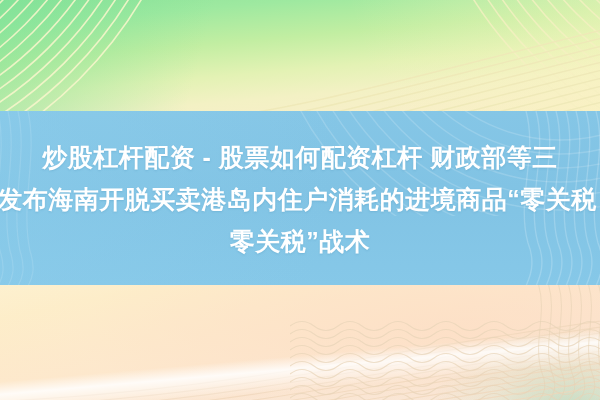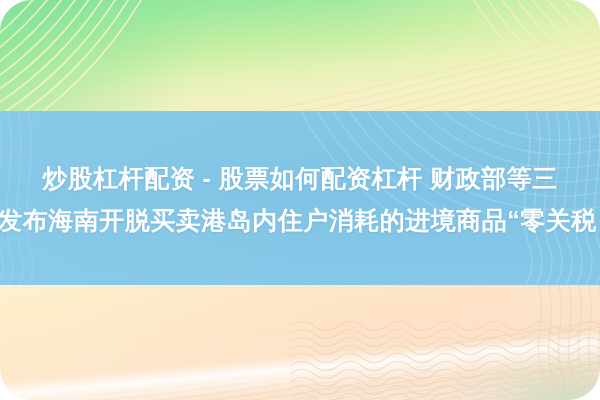--- a/index.html
+++ b/index.html
@@ -9,21 +9,20 @@
     height: 400px;
     overflow: hidden;
     background: #ffffff;
   }
   #stage {
     position: relative;
     width: 600px;
     height: 400px;
     overflow: hidden;
     font-family: "Liberation Sans", "DejaVu Sans", sans-serif;
-    border-radius: 32px;
   }
 
   
   .band-top {
     position: absolute;
     left: 0; top: 0;
     width: 600px; height: 112px;
     background:
       linear-gradient(175deg,
         #8fe39b 0%,
@@ -292,15 +291,16 @@
           <path d="M56,0 C66,30 50,60 60,90 C66,104 62,112 56,118"></path>
           <path d="M66,0 C76,30 60,60 70,90 C76,104 72,112 66,118"></path>
         </g>
       </svg>
     </div>
   </div>
 
   <div class="headline">
     <div class="hl-line l1">炒股杠杆配资 - 股票如何配资杠杆 财政部等三</div>
     <div class="hl-line l2">发布海南开脱买卖港岛内住户消耗的进境商品“零关税</div>
+    <div class="hl-line l3">零关税”战术</div>
   </div>
 
 </div>
 
 </body></html>

